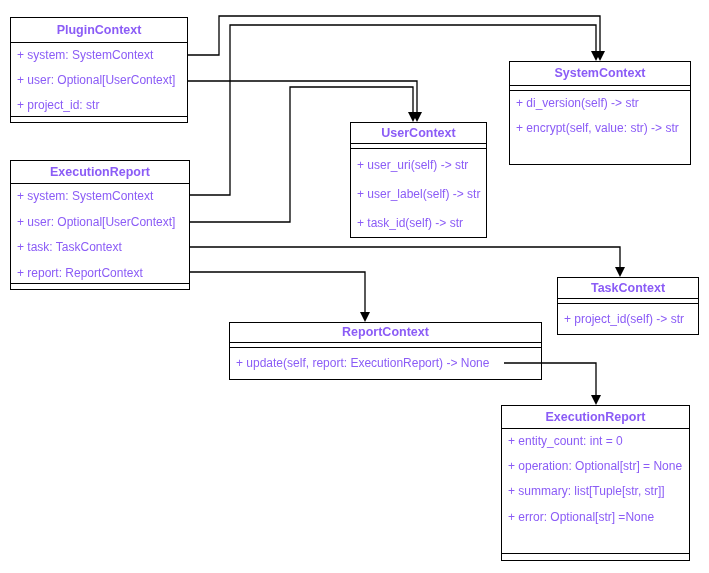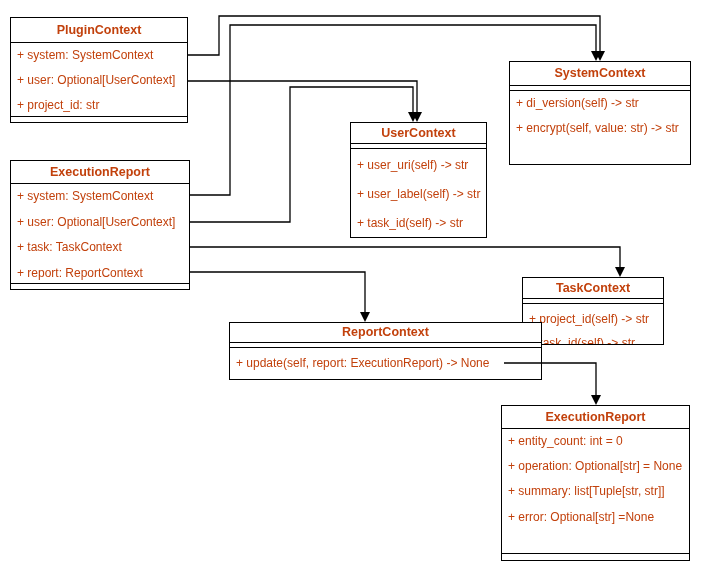--- a/index.html
+++ b/index.html
@@ -1,21 +1,21 @@
 <!DOCTYPE html>
 <html><head>
 <meta charset="utf-8">
 <style>
   html,body{margin:0;padding:0;background:#ffffff;}
   #canvas{
     position:relative;
     width:709px;height:573px;
     background:#ffffff;
     font-family:"Liberation Sans",sans-serif;
-    color:#c2410c;
+    color:#8b5cf6;
     overflow:hidden;
   }
   .uml-class{
     position:absolute;
     background:#ffffff;
     border:1px solid #000000;
     box-sizing:border-box;
     display:flex;
     flex-direction:column;
     z-index:2;
@@ -118,21 +118,21 @@
   <div class="uml-class" style="left:350px;top:122px;width:137px;height:116px;--th:20px;--dh:4px;--rh:29px;--pt:2px;">
     <div class="uml-title">UserContext</div>
     <div class="uml-divider"></div>
     <div class="uml-members">
       <div class="uml-row">+ user_uri(self) -&gt; str</div>
       <div class="uml-row">+ user_label(self) -&gt; str</div>
       <div class="uml-row">+ task_id(self) -&gt; str</div>
     </div>
   </div>
 
-  <div class="uml-class" style="left:522px;top:277px;width:142px;height:68px;justify-content:center;--th:20px;--dh:4px;--rh:24px;--pt:3px;">
+  <div class="uml-class" style="left:557px;top:277px;width:142px;height:58px;justify-content:center;--th:20px;--dh:4px;--rh:24px;--pt:3px;">
     <div class="uml-title">TaskContext</div>
     <div class="uml-divider"></div>
     <div class="uml-members">
       <div class="uml-row">+ project_id(self) -&gt; str</div>
       <div class="uml-row">+ task_id(self) -&gt; str</div>
     </div>
   </div>
 
   <div class="uml-class" style="left:229px;top:322px;width:313px;height:58px;--th:19px;--dh:4px;--rh:30px;">
     <div class="uml-title">ReportContext</div>

